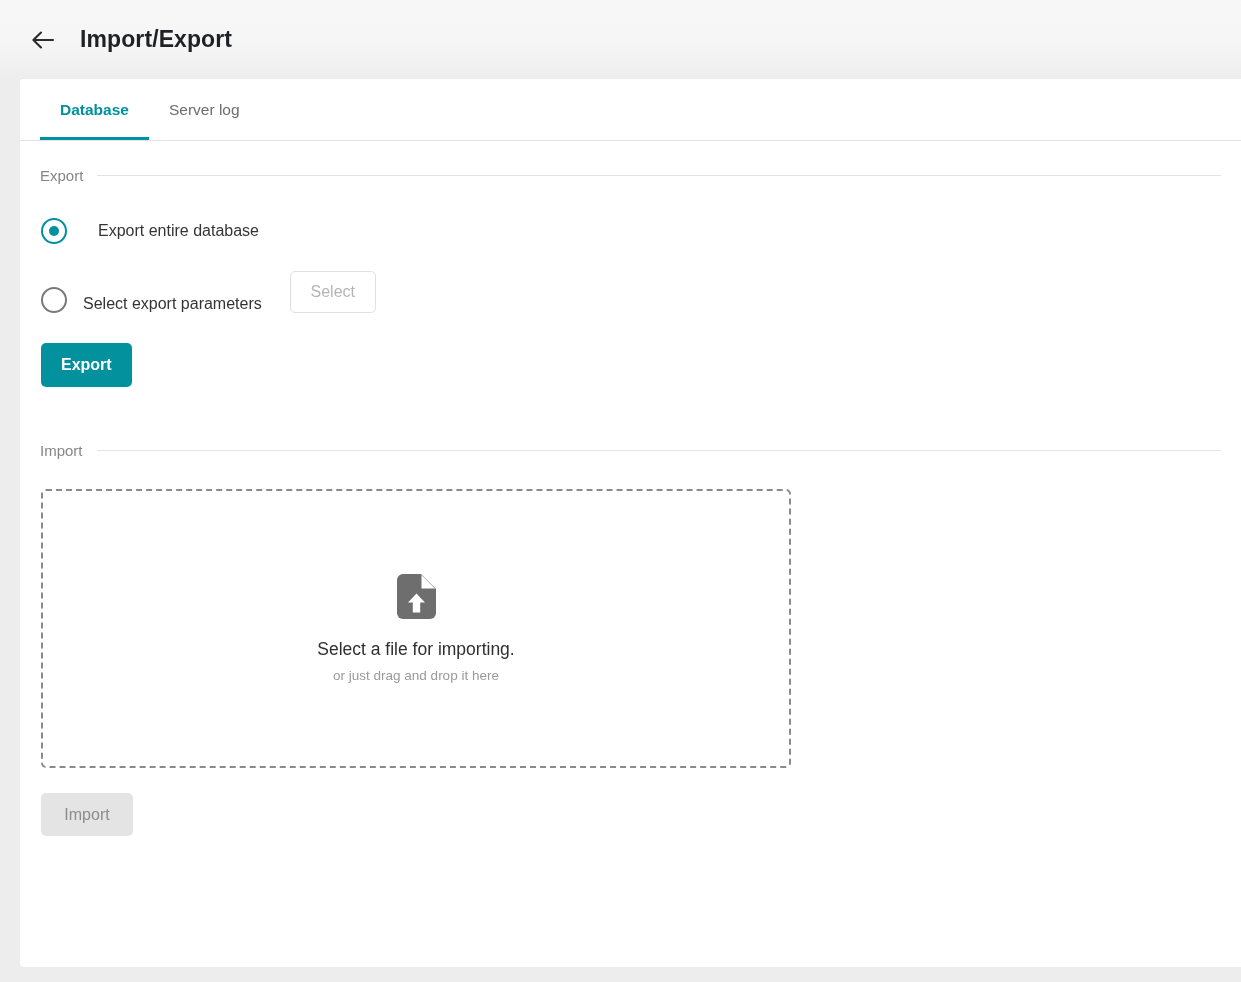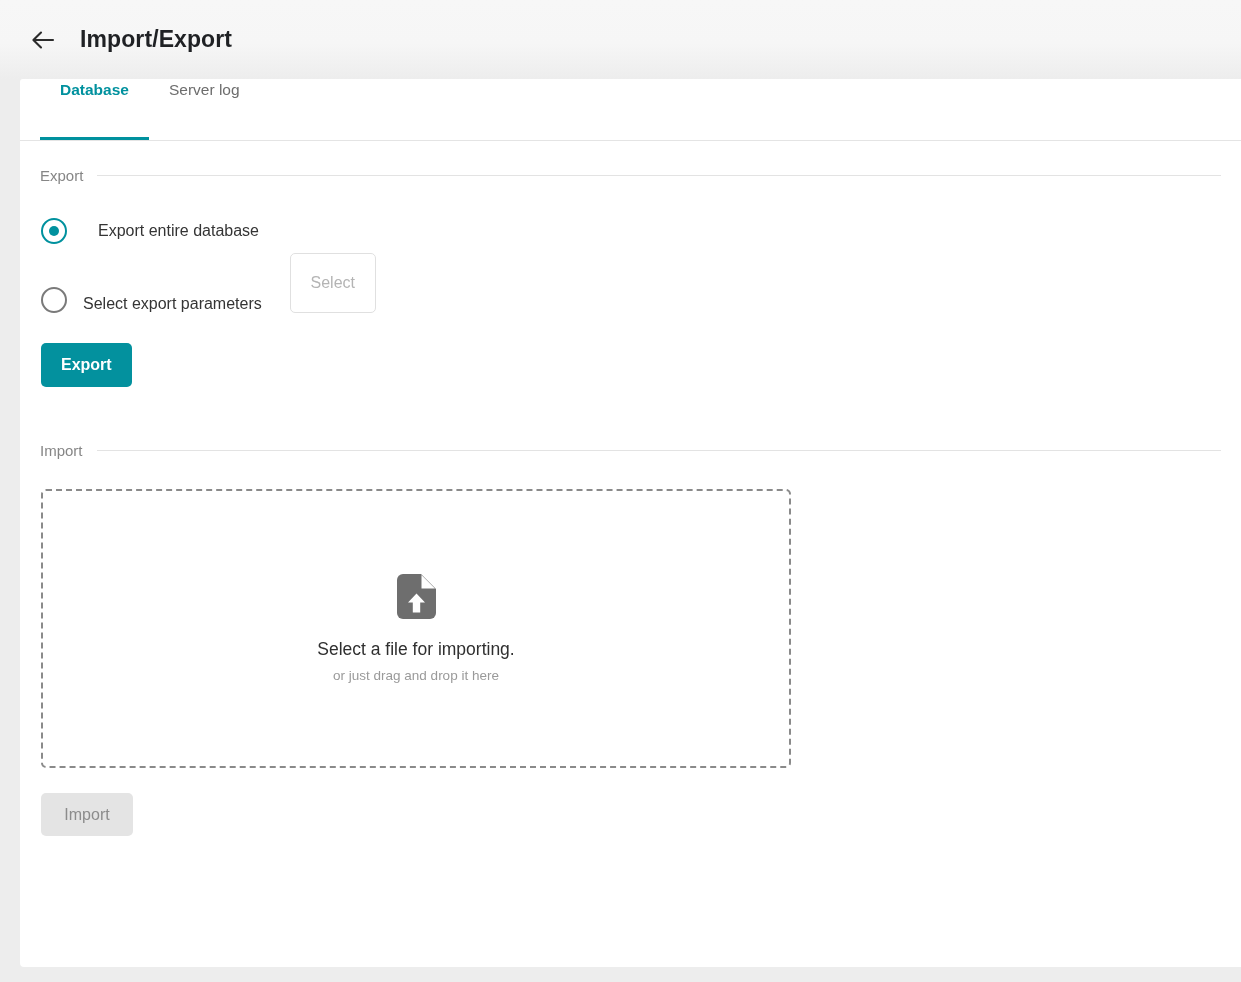--- a/index.html
+++ b/index.html
@@ -74,21 +74,21 @@
     height: 62px;
     border-bottom: 1px solid #e4e4e4;
     padding-left: 20px;
     display: flex;
     align-items: flex-end;
   }
   .tab {
     position: relative;
     height: 100%;
     display: flex;
-    align-items: flex-start;
+    align-items: center;
     padding: 2px 20px;
     font-size: 15.5px;
     color: #6d6d6d;
     cursor: pointer;
     white-space: nowrap;
   }
   .tab.active {
     color: #00919e;
     font-weight: bold;
   }
@@ -162,21 +162,21 @@
   .radio-label {
     margin-left: 16px;
     font-size: 16px;
     color: #343434;
     white-space: nowrap;
     cursor: pointer;
   }
 
   .btn-select {
     margin-left: 28px;
-    height: 60px;
+    height: 42px;
     min-width: 86px;
     padding: 0 18px;
     border: 1px solid #e0e0e0;
     border-radius: 5px;
     background: #ffffff;
     color: #b4b4b4;
     font-size: 16px;
     font-family: "Liberation Sans", sans-serif;
     cursor: default;
   }

